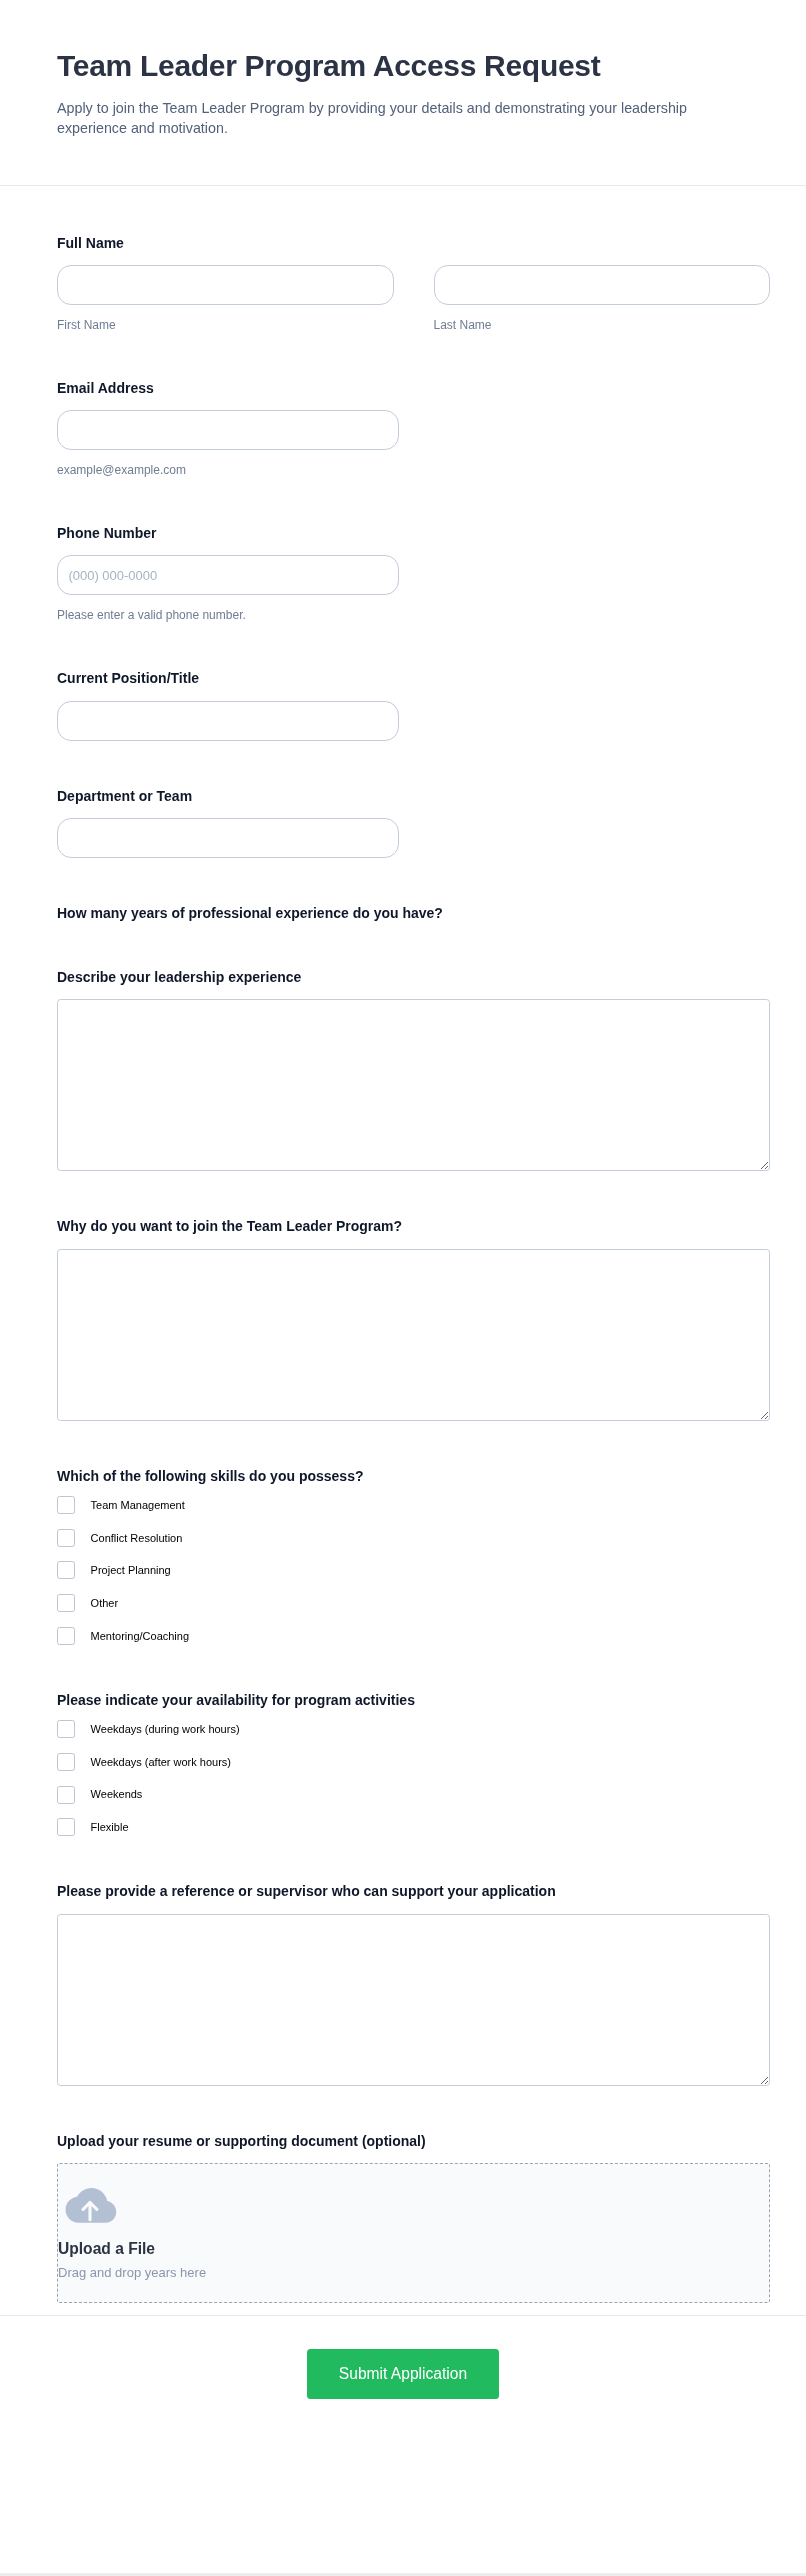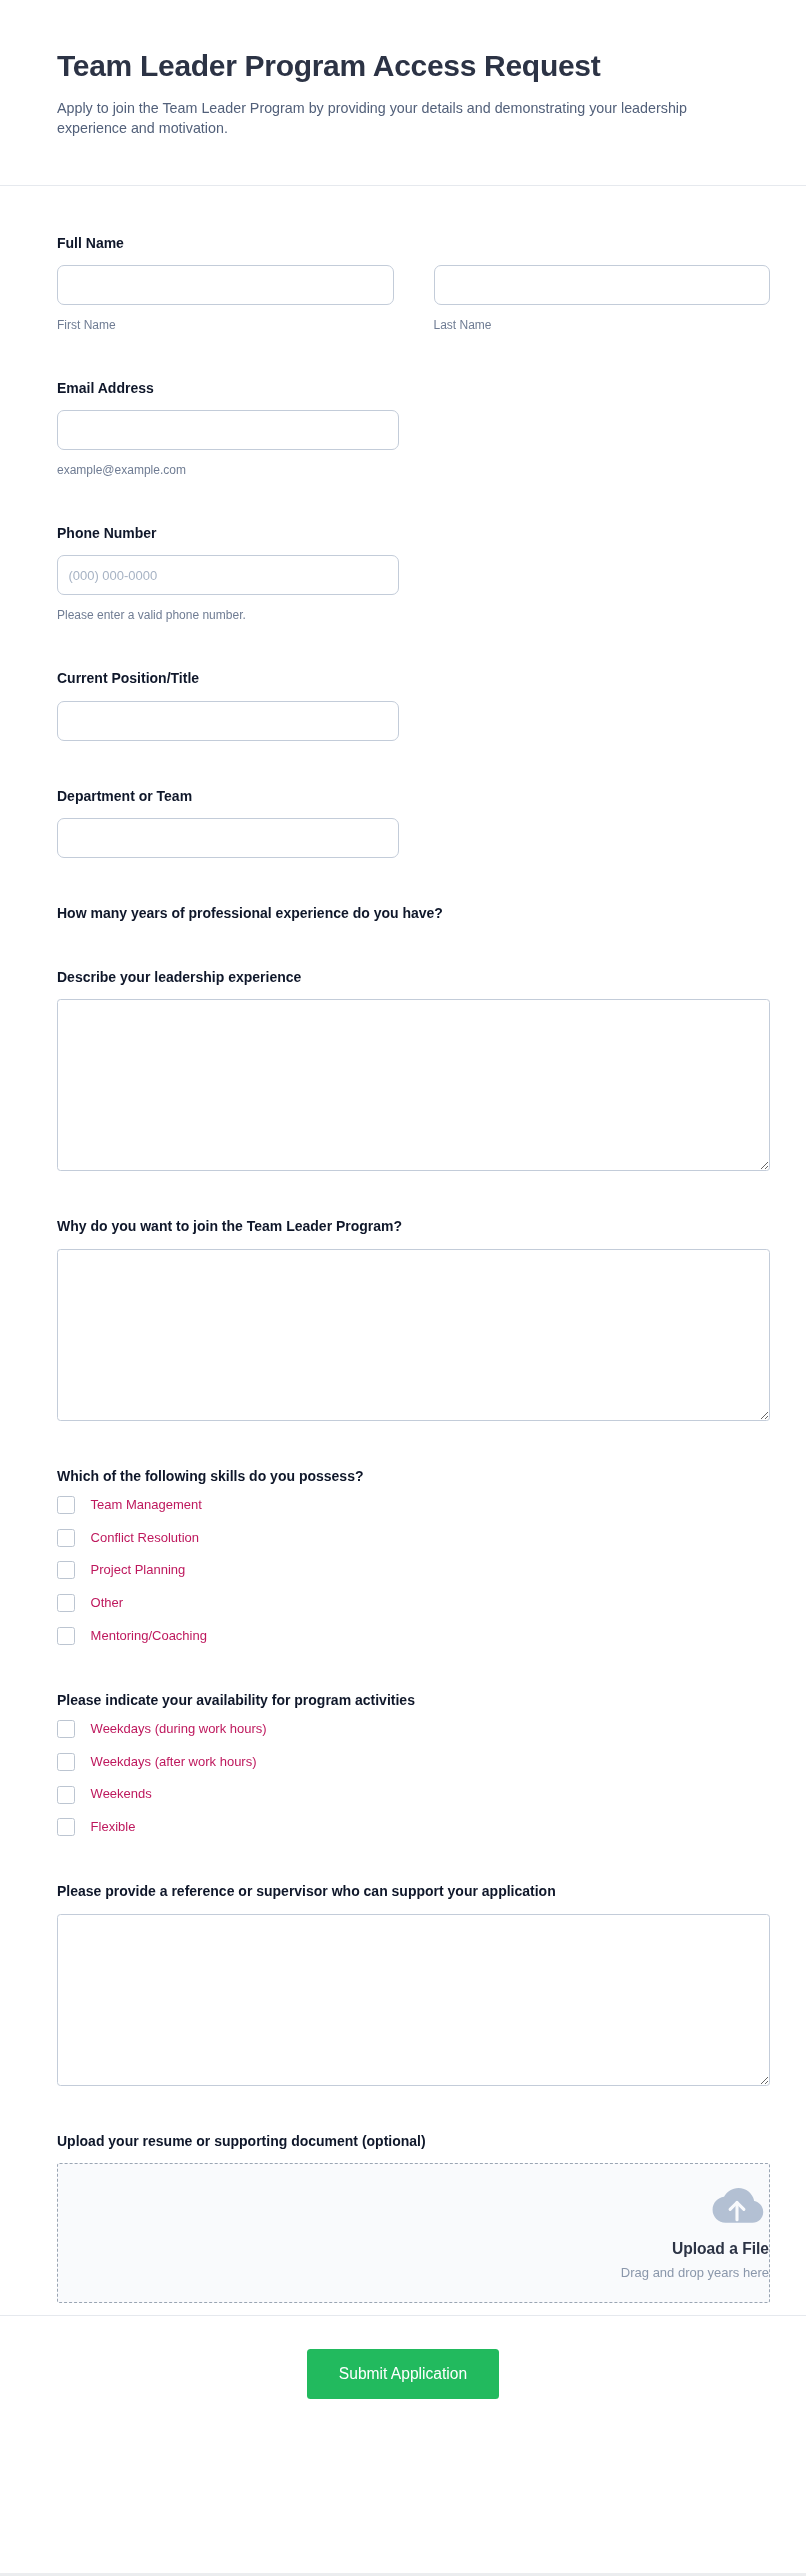--- a/index.html
+++ b/index.html
@@ -49,21 +49,21 @@
   }
   .row { display: flex; gap: 40px; margin-top: 14px; }
   .col { flex: 1; }
   .text-input {
     display: block;
     width: 100%;
     height: 40px;
     margin-top: 14px;
     padding: 0 10.4px;
     border: 0.9px solid #c3ccd9;
-    border-radius: 7px;
+    border-radius: 14px;
     background: #ffffff;
     font-family: inherit;
     font-size: 13px;
     color: #2c3345;
     outline: none;
   }
   .row .text-input { margin-top: 0; }
   .text-input.narrow { width: 342px; }
   .text-input::placeholder { color: #a7b3c4; opacity: 1; }
   .sublabel {
@@ -98,34 +98,34 @@
   .checkbox {
     flex: 0 0 auto;
     width: 18px;
     height: 18px;
     border: 0.9px solid #bcc5d1;
     border-radius: 2.6px;
     background: #ffffff;
   }
   .option-label {
     margin-left: 15.6px;
-    font-size: 13px;
-    color: #be185d;
+    font-size: 11px;
+    color: #000000;
     line-height: 16.5px;
   }
   
   .dropzone {
     margin-top: 14px;
     height: 140px;
     border: 0.9px dashed #9aa5b3;
     border-radius: 2.6px;
     background: #f9fafc;
     display: flex;
     flex-direction: column;
-    align-items: flex-end;
+    align-items: flex-start;
     justify-content: center;
     cursor: pointer;
   }
   .cloud-icon { display: block; }
   .upload-title {
     margin-top: 10.4px;
     font-size: 15.6px;
     font-weight: 700;
     color: #2c3345;
   }

